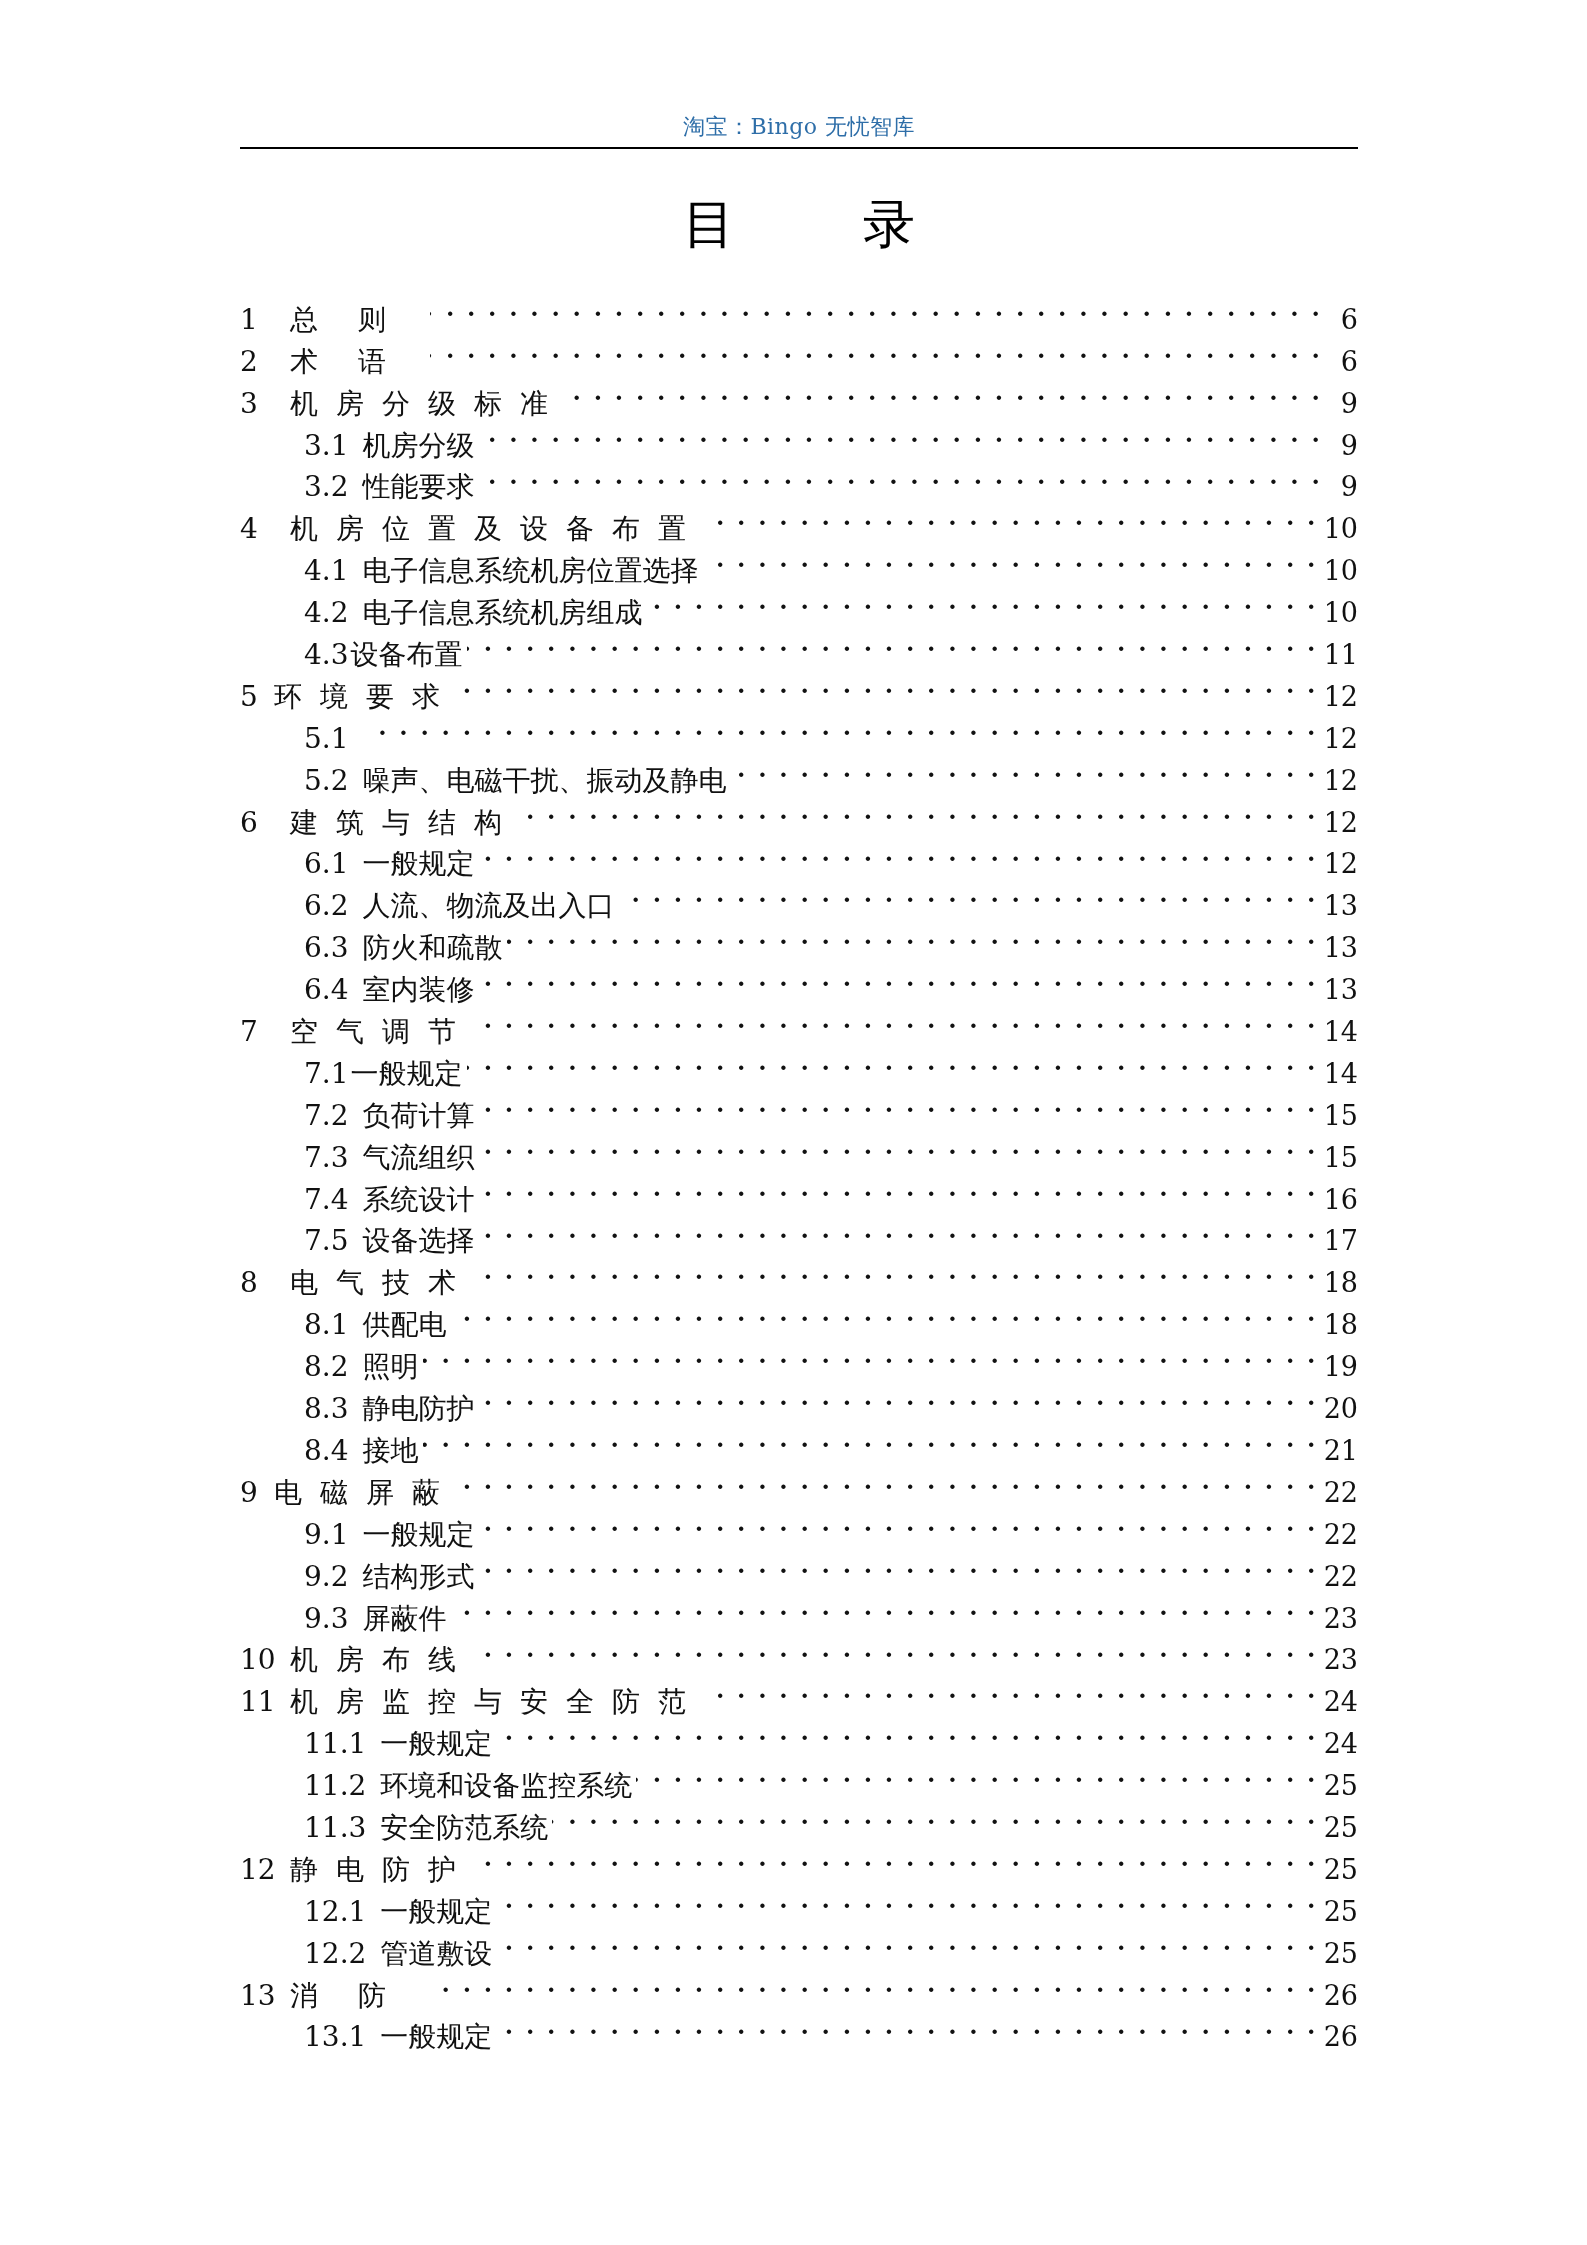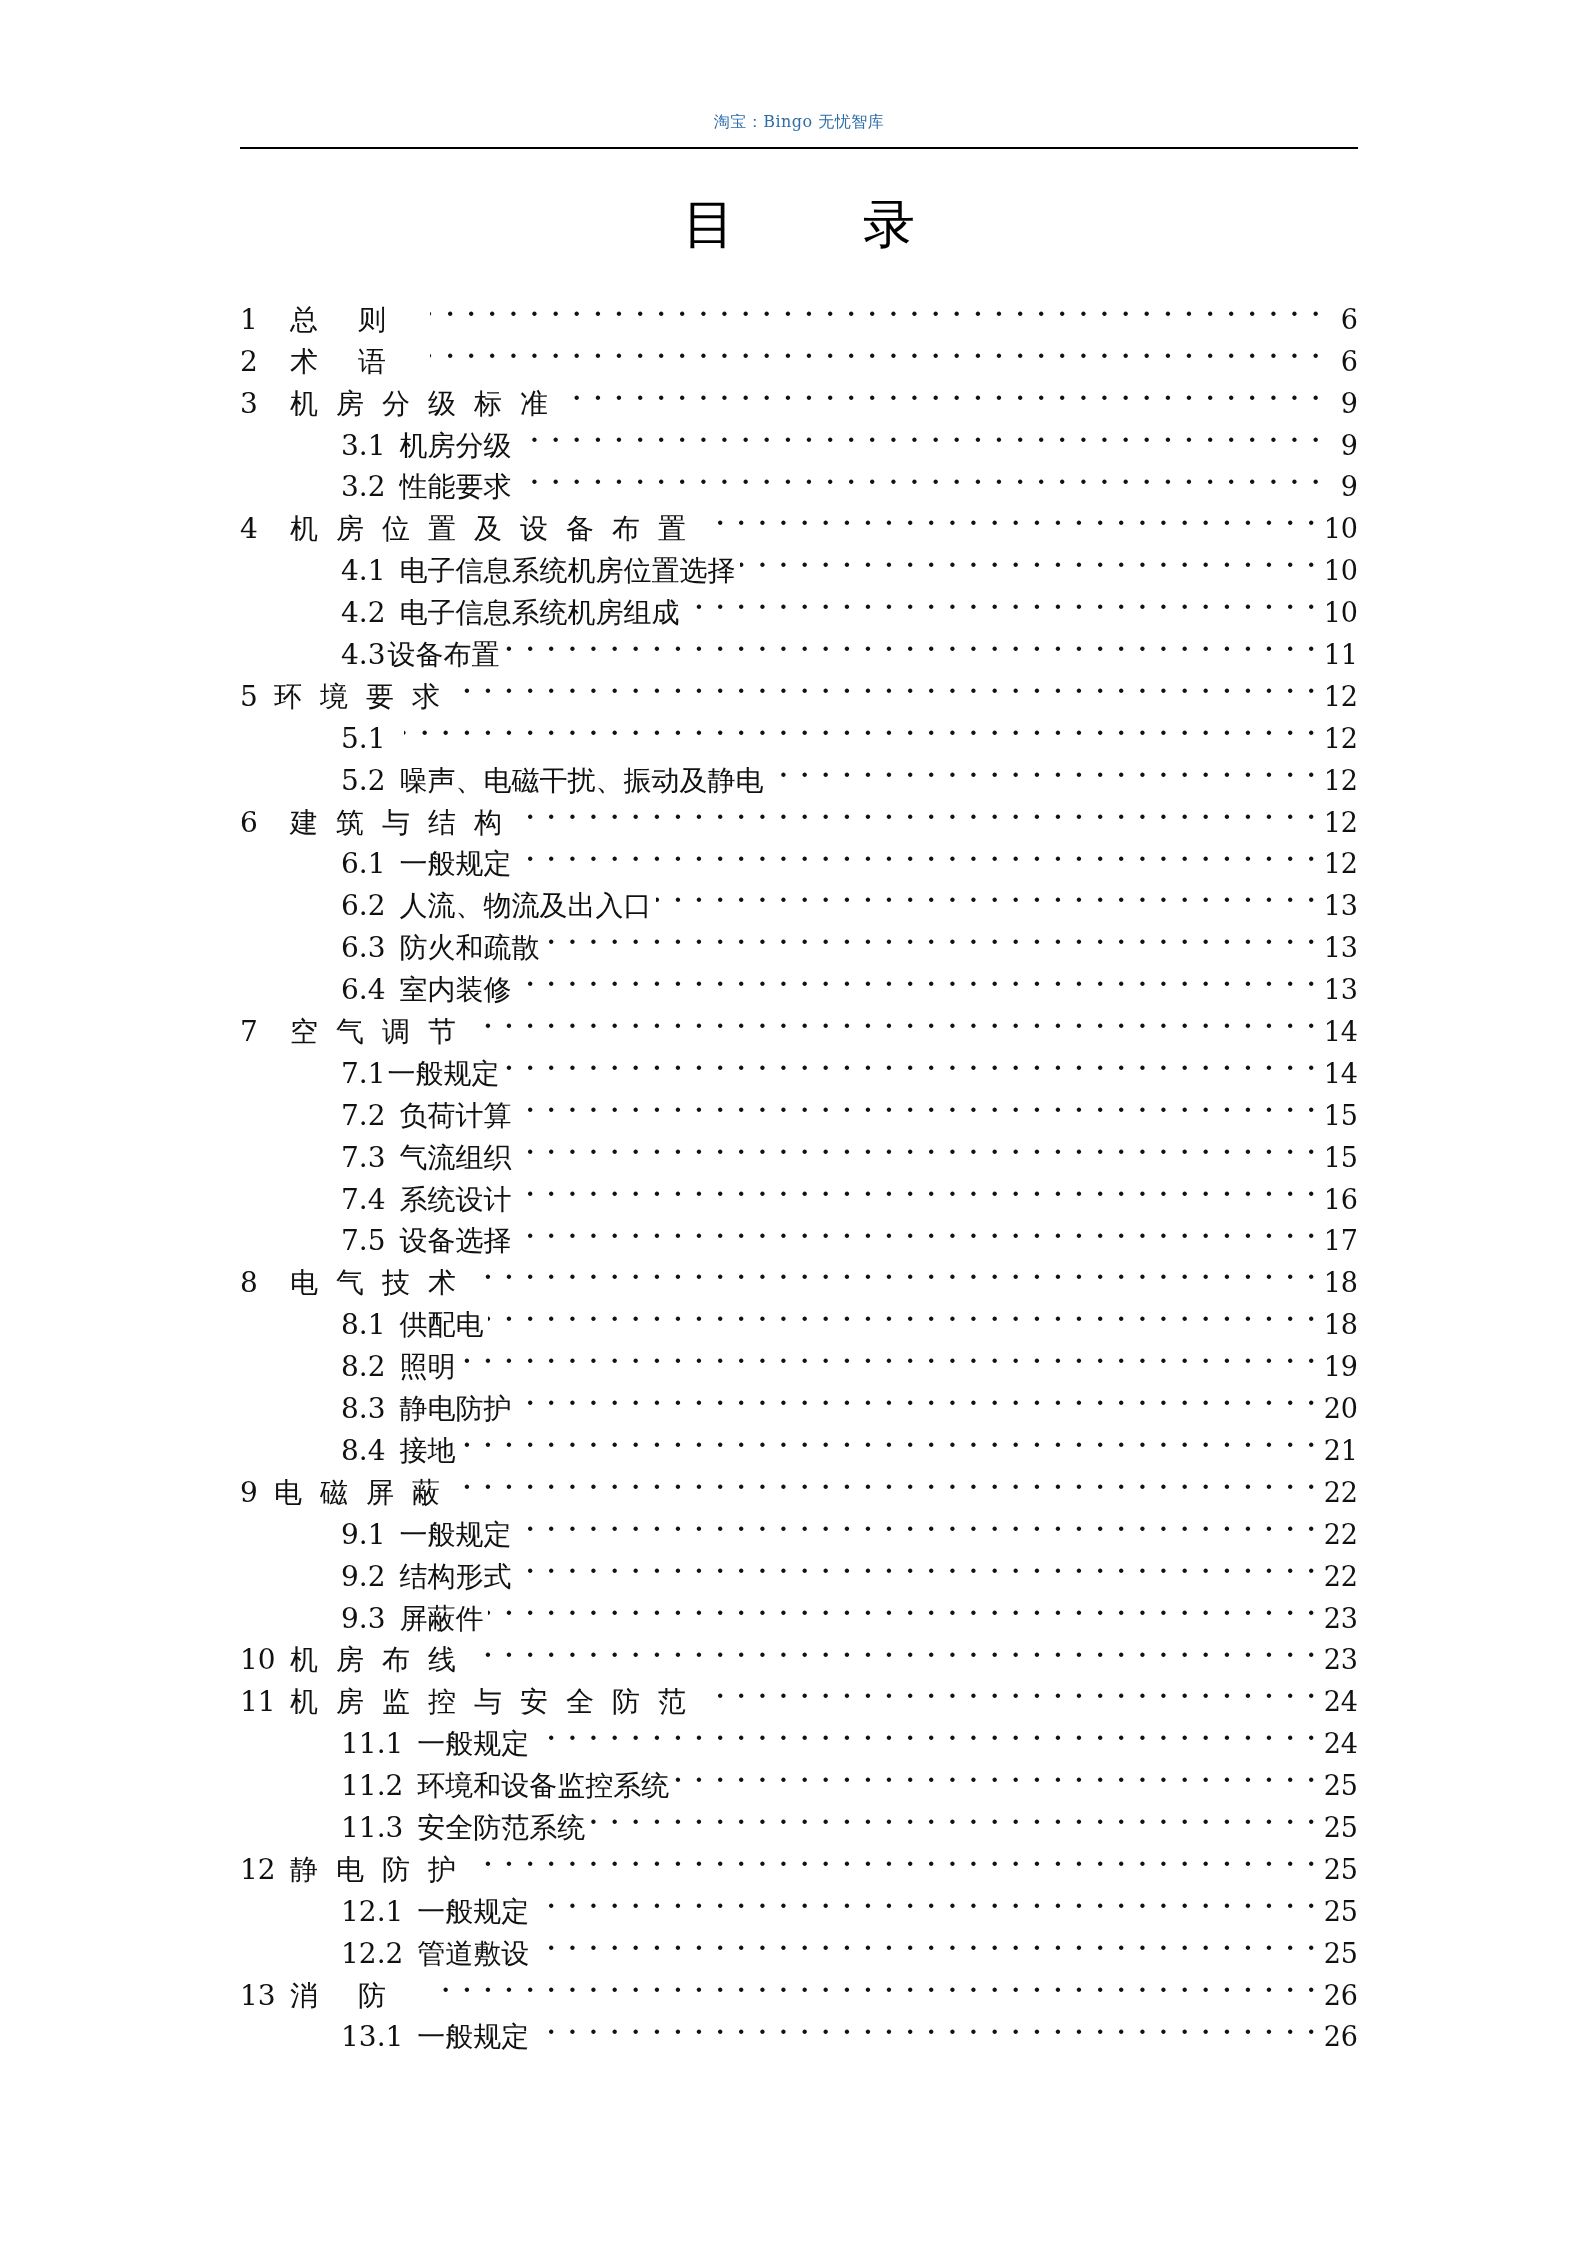--- a/index.html
+++ b/index.html
@@ -19,21 +19,21 @@
       left: 0; top: 0;
       width: 1587px;
       height: 2245px;
     }
     .header {
       position: absolute;
       left: 240px;
       width: 1118px;
       top: 112px;
       text-align: center;
-      font-size: 16px;
+      font-size: 22px;
       color: #2e6ea8;
       letter-spacing: 0.5px;
       font-family: "DejaVu Serif", "Liberation Serif", serif;
     }
     .header-rule {
       position: absolute;
       left: 240px;
       width: 1118px;
       top: 147px;
       height: 0;
@@ -81,21 +81,20 @@
     }
     .toc-row.level-1 .toc-num {
       display: inline-block;
       min-width: 50px;
     }
     .toc-row.level-1.tight .toc-num {
       min-width: 34px;
     }
     .toc-row.level-2 .toc-num {
       margin-right: 14px;
-      margin-left: 37px;
     }
     .toc-row.level-2.nospace .toc-num {
       margin-right: 2px;
     }
     .toc-label {
       flex: 0 0 auto;
     }
     .toc-row.level-1 .toc-label {
       letter-spacing: 18px;
     }

